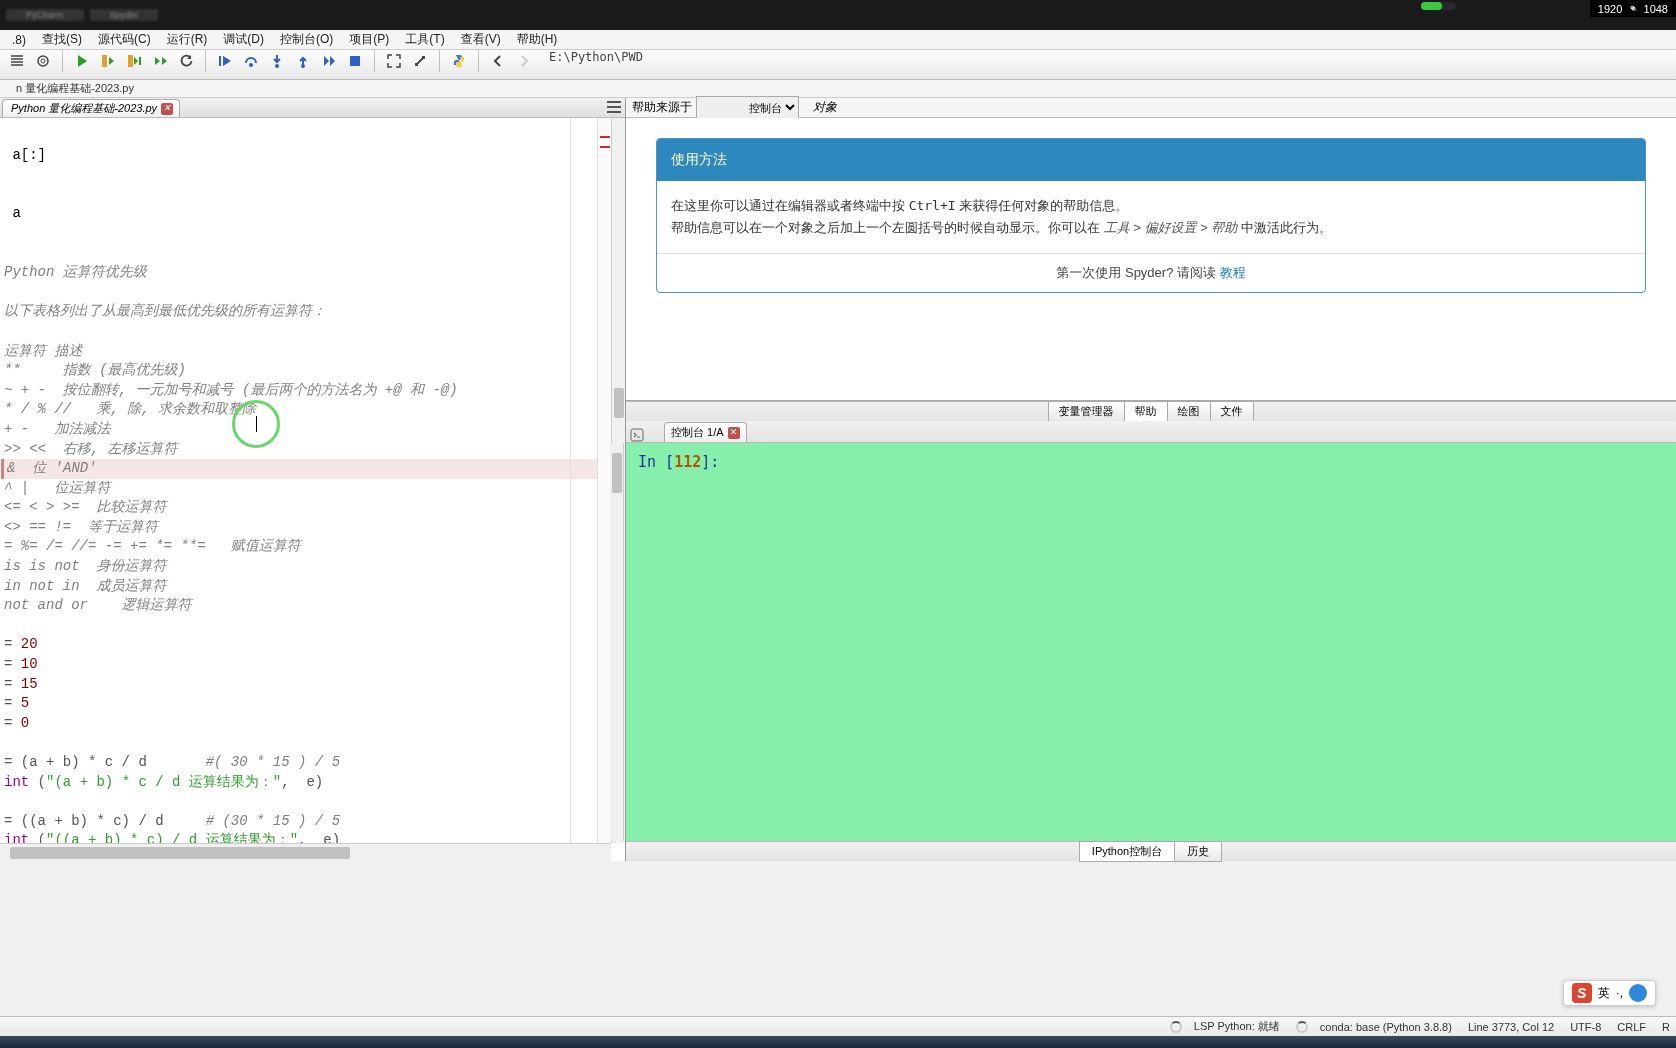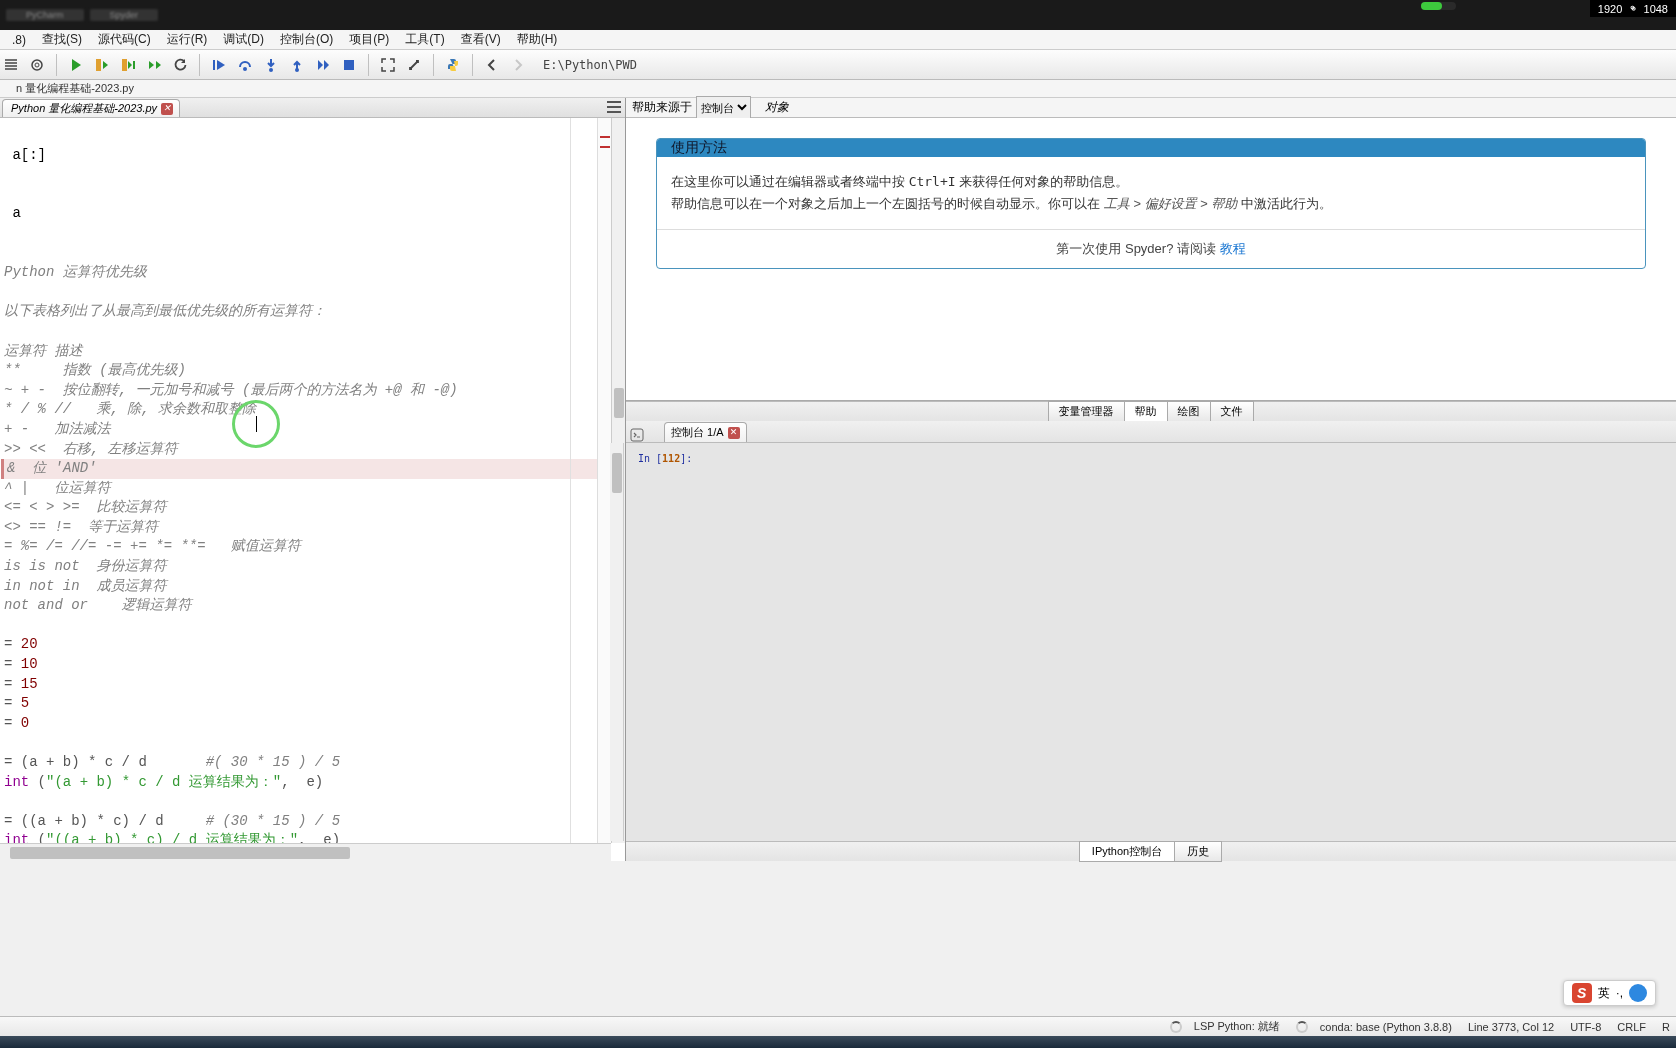--- a/index.html
+++ b/index.html
@@ -10,21 +10,21 @@
 .top-taskbar .tab { background: #333; color: #888; padding: 1px 20px; font-size: 9px; margin-left: 6px; border-radius: 2px; filter: blur(1px); }
 .top-right-badge { position: absolute; right: 0; top: 0; background: #000; color: #fff; padding: 2px 8px; font-size: 11px; display: flex; align-items: center; gap: 6px; }
 .top-progress { position: absolute; right: 220px; top: 2px; width: 35px; height: 8px; background: #2a2a2a; border-radius: 4px; }
 .top-progress-fill { width: 60%; height: 100%; background: #3dc93d; border-radius: 4px; }
 
 
 .menubar { height: 20px; background: #f5f5f5; display: flex; align-items: center; padding-left: 4px; border-bottom: 1px solid #ccc; }
 .menubar span { padding: 0 8px; font-size: 12px; color: #222; cursor: default; }
 
 
-.toolbar { height: 30px; background: linear-gradient(#fdfdfd, #e8e8e8); border-bottom: 1px solid #bbb; display: flex; align-items: center; gap: 4px; }
+.toolbar { height: 30px; background: linear-gradient(#fdfdfd, #e8e8e8); border-bottom: 1px solid #bbb; display: flex; padding-left: 6px; gap: 4px; }
 .toolbar .sep { width: 1px; height: 22px; background: #c0c0c0; margin: 0 4px; }
 .tool-btn { width: 22px; height: 22px; display: flex; align-items: center; justify-content: center; border-radius: 2px; cursor: pointer; }
 .tool-btn svg { width: 16px; height: 16px; }
 .path-text { margin-left: 10px; font-size: 12px; color: #444; font-family: Consolas, monospace; }
 
 
 .breadcrumb { height: 18px; background: #f5f5f5; border-bottom: 1px solid #ccc; display: flex; align-items: center; padding-left: 16px; font-size: 11px; color: #333; }
 
 
 .main { display: flex; height: 763px; }
@@ -55,41 +55,41 @@
 .editor-scrollbar-h .thumb { position: absolute; top: 3px; height: 12px; width: 340px; left: 10px; background: #c0c0c0; border-radius: 2px; }
 .col-guide { position: absolute; left: 570px; top: 0; bottom: 18px; width: 1px; background: #e0e0e0; }
 
 .cursor-circle { position: absolute; left: 232px; top: 282px; width: 48px; height: 48px; border: 3px solid #6bd66b; border-radius: 50%; display: flex; align-items: center; justify-content: center; pointer-events: none; }
 .cursor-circle::after { content: ""; width: 1px; height: 16px; background: #000; }
 
 
 .right-panel { flex: 1; display: flex; flex-direction: column; background: #fff; }
 
 .help-header-bar { height: 20px; background: #f5f5f5; border-bottom: 1px solid #bbb; display: flex; align-items: center; padding-left: 6px; font-size: 12px; gap: 4px;}
-.help-header-bar select { font-size: 11px; height: 23px; border: 1px solid #aaa; }
+.help-header-bar select { font-size: 11px; height: 23px; border: 1px solid #aaa; padding-left: 48px; }
 .help-header-bar .obj-label { margin-left: 10px; font-style: italic; }
 
 .help-body { flex: 0 0 283px; padding: 20px 30px; background: #fff; border-bottom: 1px solid #aaa; position: relative; }
 .help-box { border: 1px solid #4a94bd; border-radius: 4px; overflow: hidden; }
-.help-box-title { background: #2d88c0; color: #0f172a; padding: 0 14px; font-size: 14px; }
+.help-box-title { background: #2d88c0; color: #fef9c3; padding: 12px 14px; font-size: 14px; }
 .help-box-content { padding: 14px; font-size: 13px; color: #333; line-height: 1.7; }
 .help-box-content em { font-style: italic; color: #555; }
 .help-kbd { font-family: Consolas, monospace; }
 .help-footer { padding: 10px; text-align: center; font-size: 13px; color: #444; border-top: 1px solid #ddd; }
 .help-footer a { color: #1976d2; text-decoration: none; }
 
 .help-tabs-bottom { height: 20px; background: linear-gradient(#f0f0f0,#e4e4e4); border-top: 1px solid #bbb; display: flex; align-items: center; justify-content: center; gap: 0; }
 .help-tabs-bottom .btab { padding: 2px 10px; border: 1px solid #aaa; background: linear-gradient(#fff,#e8e8e8); font-size: 11px; cursor: pointer; margin-left: -1px; }
 .help-tabs-bottom .btab.active { background: #fff; }
 
 .console-tabs-top { height: 22px; background: linear-gradient(#f0f0f0,#e4e4e4); border-bottom: 1px solid #bbb; display: flex; align-items: flex-end; padding-left: 4px; }
 .console-tab { background: linear-gradient(#fff,#f0f0f0); border: 1px solid #aaa; border-bottom: none; border-top-left-radius: 4px; border-top-right-radius: 4px; padding: 2px 6px; font-size: 11px; display: flex; align-items: center; gap: 4px; margin-left: 20px;}
 .console-icon { width: 14px; height: 14px; display:inline-block; }
 
-.console-body { flex: 1; background: #e5e5e5; padding: 10px 12px; font-family: Consolas, monospace; font-size: 10px; position: relative; }
+.console-body { flex: 1; background: #86efac; padding: 10px 12px; font-family: Consolas, monospace; font-size: 15px; position: relative; }
 .console-body .prompt-in { color: #2030a0; }
 .console-body .prompt-num { color: #b05500; font-weight: bold; }
 .console-scrollbar-v { position: absolute; left: -16px; top: 0; bottom: 0; width: 14px; background: #f0f0f0; border-right: 1px solid #ccc; }
 .console-scrollbar-v .thumb { position: absolute; left: 2px; width: 10px; height: 40px; top: 10px; background: #c0c0c0; border-radius: 2px; }
 
 .console-tabs-bottom { height: 20px; background: linear-gradient(#f0f0f0,#e4e4e4); border-top: 1px solid #bbb; display: flex; align-items: center; justify-content: center; }
 .console-tabs-bottom .btab { padding: 2px 12px; border: 1px solid #aaa; background: linear-gradient(#fff,#e8e8e8); font-size: 11px; cursor: pointer; margin-left: -1px; }
 .console-tabs-bottom .btab.active { background: #fff; }
 
 

